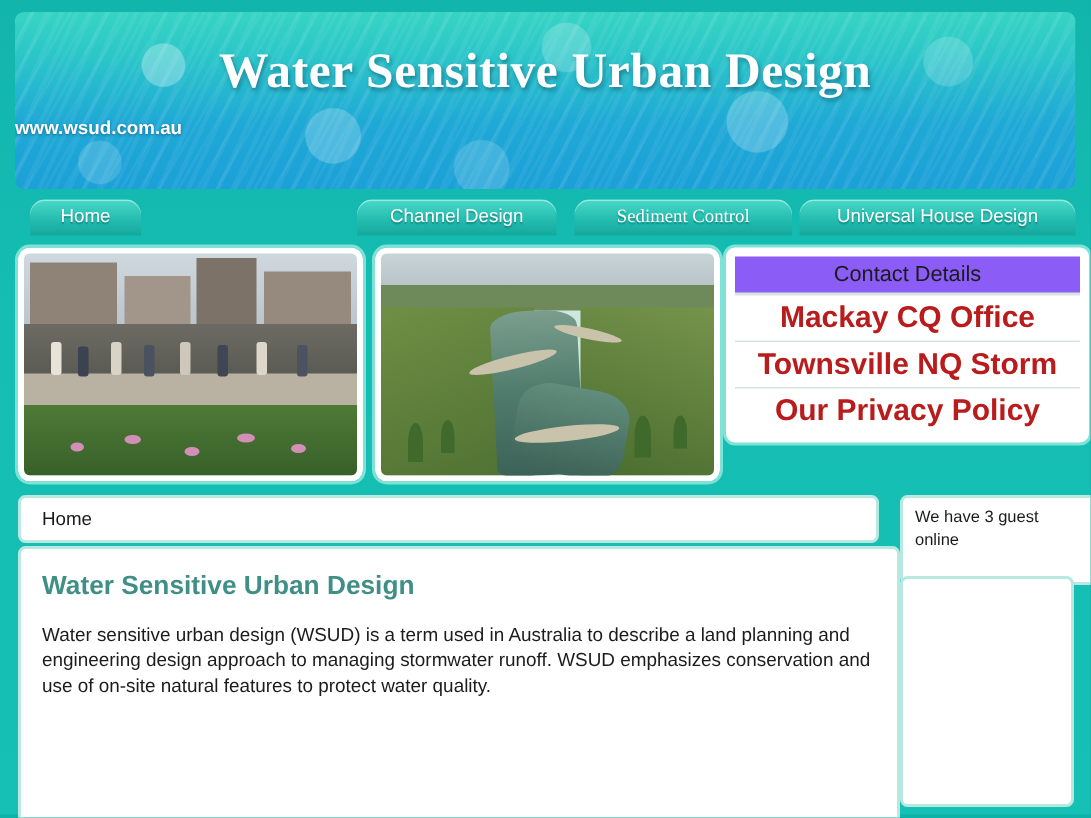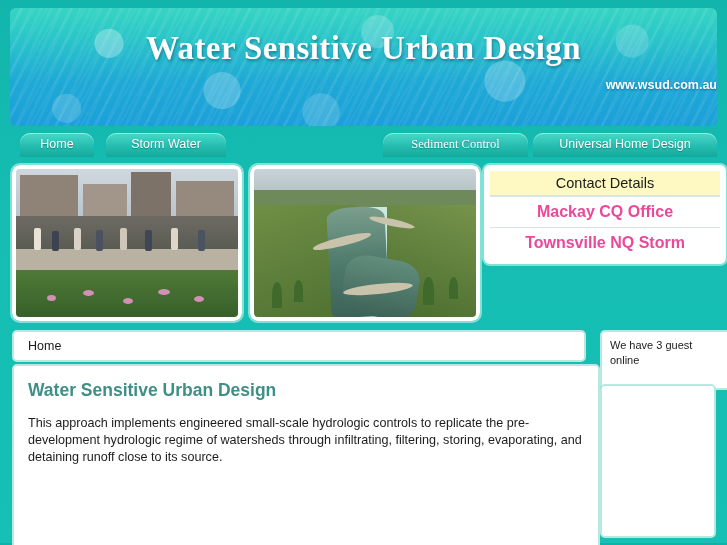--- a/index.html
+++ b/index.html
@@ -60,21 +60,21 @@
     color: #ffffff;
     letter-spacing: 0.4px;
     text-shadow: 1px 2px 3px rgba(0,50,70,0.45);
     z-index: 2;
   }
   .banner-sub {
     position: absolute;
     left: 0;
     right: 0;
     top: 70px;
-    text-align: right;
+    text-align: left;
     font-size: 12.5px;
     font-weight: bold;
     color: #ffffff;
     text-shadow: 0 1px 2px rgba(0,50,70,0.5);
     z-index: 2;
   }
 
   
   .nav {
     position: absolute;
@@ -153,30 +153,30 @@
     border-radius: 6px;
     background: #ffffff;
     box-shadow: 0 0 0 2px #7fe2d6;
   }
   .contact-head {
     height: 24px;
     line-height: 24px;
     text-align: center;
     font-size: 14.5px;
     color: #1b1b1b;
-    background: #fef9c3;
+    background: #8b5cf6;
     border-bottom: 1px solid #d8e4e0;
   }
   .contact-item {
     height: 30px;
     line-height: 30px;
     text-align: center;
-    font-size: 16px;
+    font-size: 20px;
     font-weight: bold;
-    color: #ec4899;
+    color: #b91c1c;
     background: #ffffff;
     border-top: 1px solid #d8e4e0;
     cursor: pointer;
   }
 
   
   .breadcrumb {
     position: absolute;
     left: 12px;
     top: 330px;
@@ -248,23 +248,23 @@
 
 <div class="page">
 
   <div class="banner">
     <div class="banner-title">Water Sensitive Urban Design</div>
     <div class="banner-sub">www.wsud.com.au</div>
   </div>
 
   <div class="nav">
     <div class="tab" id="tab-0" style="left: 10px; width: 74px;">Home</div>
-    <div class="tab" id="tab-1" style="left: 96px; width: 120px;">Storm Water</div>
+    <div class="tab" id="tab-2" style="left: 228px; width: 133px;">Channel Design</div>
     <div class="tab" id="tab-3" style="left: 373px; width: 145px; font-family: Liberation Serif, serif;">Sediment Control</div>
-    <div class="tab" id="tab-4" style="left: 523px; width: 184px;">Universal Home Design</div>
+    <div class="tab" id="tab-4" style="left: 523px; width: 184px;">Universal House Design</div>
   </div>
 
   <div class="photo" id="photo-1">
     <div class="p1-sky"></div>
     <div class="p1-bldgA"></div>
     <div class="p1-bldgB"></div>
     <div class="p1-bldgC"></div>
     <div class="p1-bldgD"></div>
     <div class="p1-crowd"></div>
     <div class="p1-path"></div>
@@ -297,29 +297,30 @@
     <div class="p2-reed" style="left:8%;  bottom:6%;  width:10px; height:26px;"></div>
     <div class="p2-reed" style="left:18%; bottom:10%; width:9px;  height:22px;"></div>
     <div class="p2-reed" style="left:76%; bottom:8%;  width:11px; height:28px;"></div>
     <div class="p2-reed" style="left:88%; bottom:12%; width:9px;  height:22px;"></div>
   </div>
 
   <div class="contact">
     <div class="contact-head">Contact Details</div>
     <div class="contact-item">Mackay CQ Office</div>
     <div class="contact-item">Townsville NQ Storm</div>
+    <div class="contact-item">Our Privacy Policy</div>
   </div>
 
   <div class="breadcrumb">
     <span>Home</span>
   </div>
 
   <div class="article">
     <h1>Water Sensitive Urban Design</h1>
-    <p>This approach implements engineered small-scale hydrologic controls to replicate the pre-development hydrologic regime of watersheds through infiltrating, filtering, storing, evaporating, and detaining runoff close to its source.</p>
+    <p>Water sensitive urban design (WSUD) is a term used in Australia to describe a land planning and engineering design approach to managing stormwater runoff. WSUD emphasizes conservation and use of on-site natural features to protect water quality.</p>
   </div>
 
   <div class="guest-box">
     <span>We have 3 guest online</span>
   </div>
 
   <div class="side-empty"></div>
 
 </div>
 

